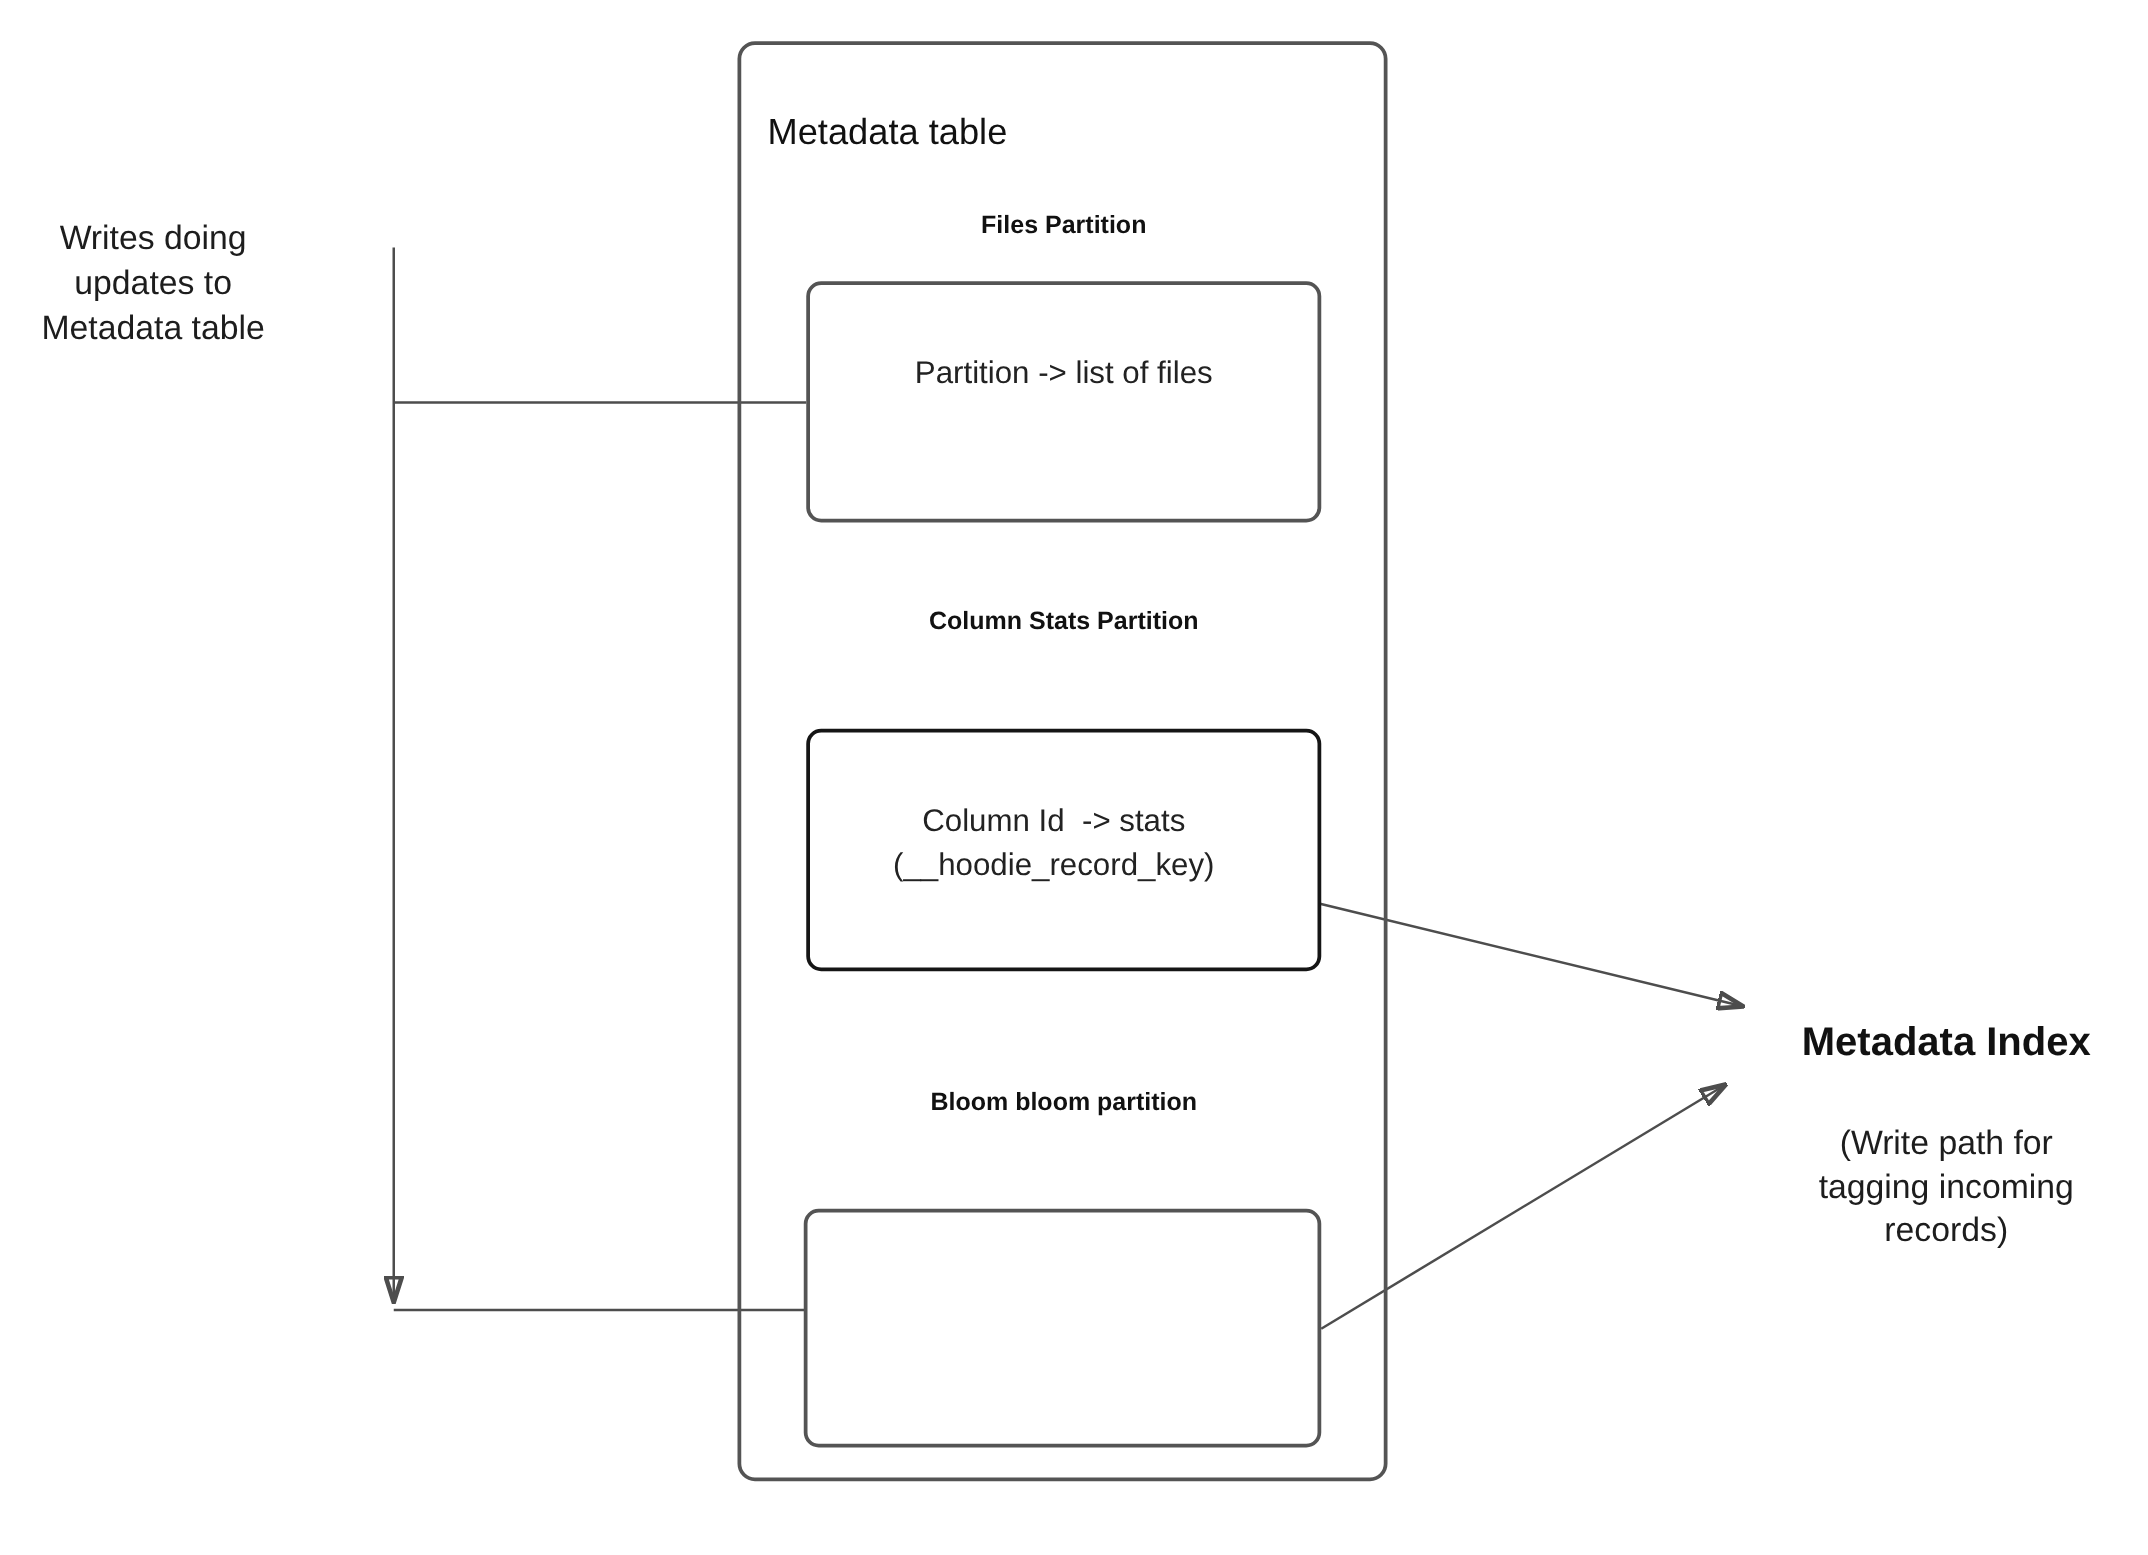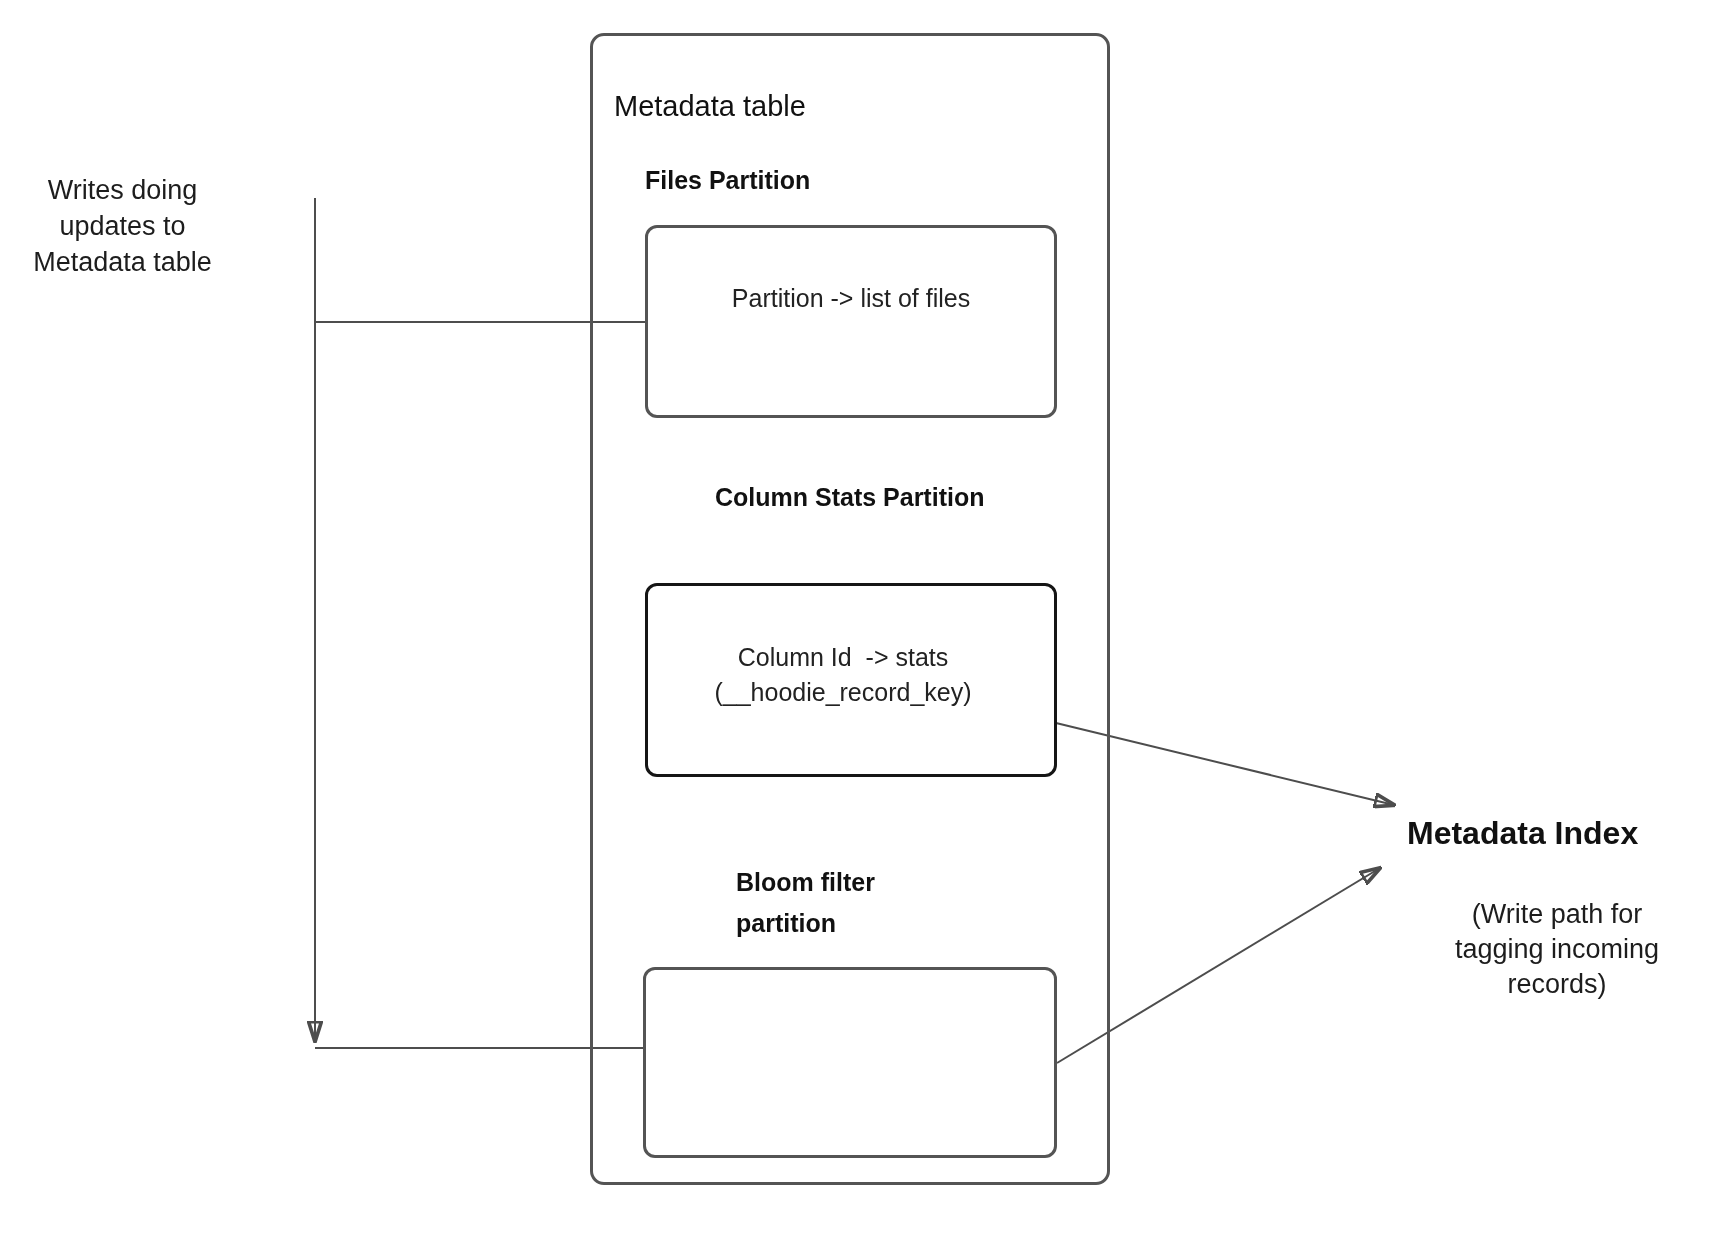--- a/index.html
+++ b/index.html
@@ -44,44 +44,44 @@
     border-color: #151515;
   }
 
   .title-label {
     font-size: 29px;
     font-weight: normal;
     color: #111111;
     white-space: nowrap;
   }
   .heading {
-    font-size: 25px;
+    font-size: 20px;
     font-weight: bold;
     color: #111111;
-    text-align: left;
+    text-align: center;
     line-height: 41px;
   }
   .box-label {
     font-size: 25px;
     color: #222222;
     text-align: center;
     line-height: 35px;
     white-space: pre-wrap;
   }
   .annotation {
     font-size: 27px;
     color: #1d1d1d;
     text-align: center;
     line-height: 36px;
   }
   .index-title {
     font-size: 32px;
     font-weight: bold;
     color: #111111;
-    text-align: left;
+    text-align: center;
     line-height: 38px;
     white-space: nowrap;
   }
   .index-caption {
     font-size: 27px;
     color: #1d1d1d;
     text-align: center;
     line-height: 35px;
   }
 
@@ -129,19 +129,19 @@
 
   <div class="abs heading" style="left:645px; top:160px; width:412px;">Files Partition</div>
   <div class="abs part-box" style="top:225px;"></div>
   <div class="abs heading" style="left:715px; top:477px; width:272px;">Column Stats Partition</div>
 
   <div class="abs box-label" style="left:645px; top:281px; width:412px;">Partition -&gt; list of files</div>
   <div class="abs part-box stats" style="top:583px; height:194px;"></div>
   <div class="abs box-label" style="left:645px; top:640px; width:396px;">Column Id  -&gt; stats
 (__hoodie_record_key)</div>
 
-  <div class="abs heading" style="left:736px; top:862px; width:230px;">Bloom filter partition</div>
+  <div class="abs heading" style="left:736px; top:862px; width:230px;">Bloom bloom partition</div>
   <div class="abs part-box" style="left:643px; top:967px; width:414px; height:191px;"></div>
 
   <div class="abs index-title" style="left:1407px; top:814px; width:300px;">Metadata Index</div>
   <div class="abs index-caption" style="left:1437px; top:897px; width:240px;">(Write path for tagging incoming records)</div>
 
 </div>
 
 </body></html>

